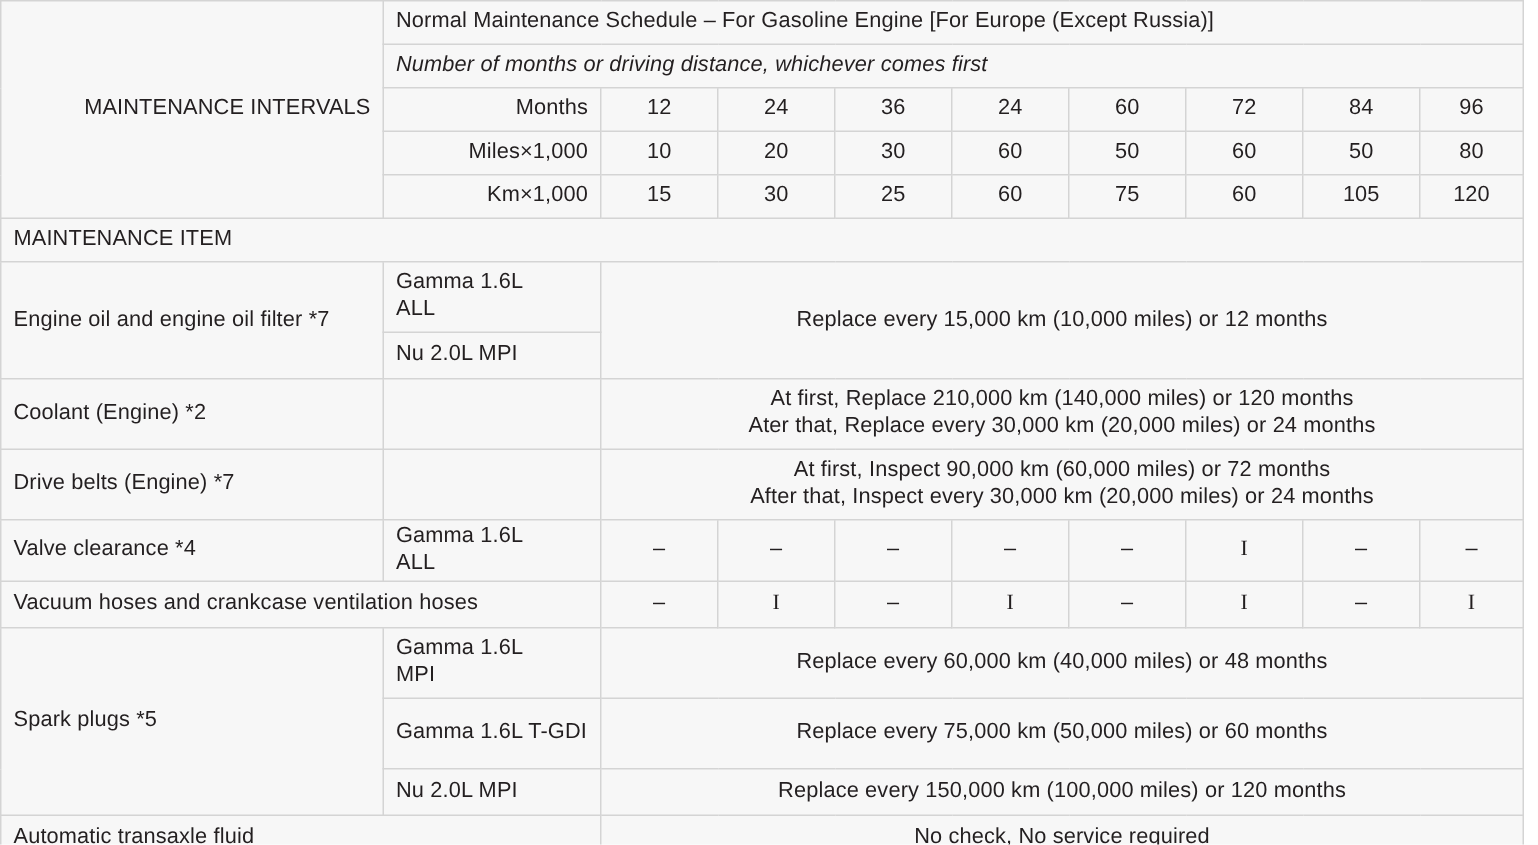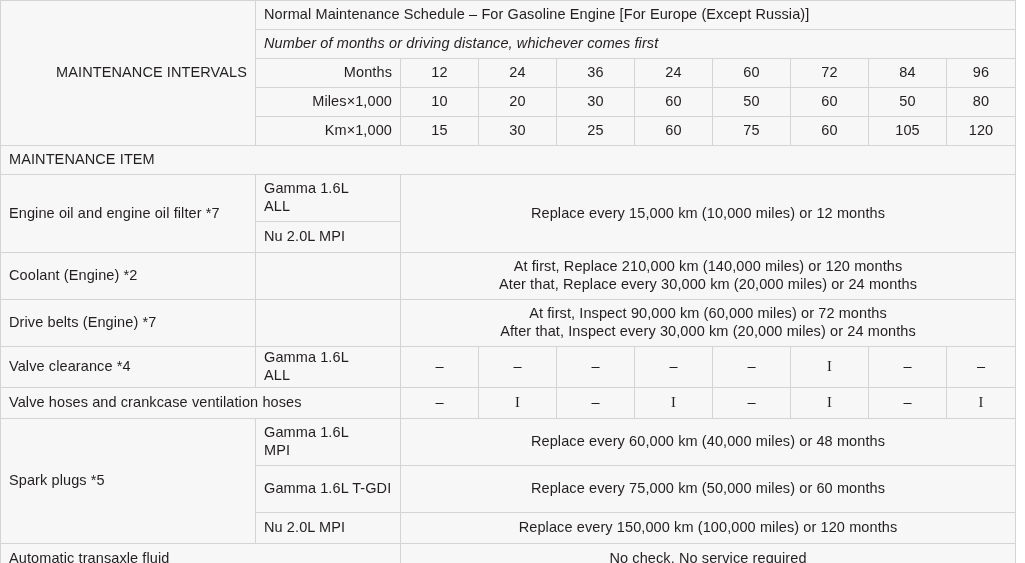--- a/index.html
+++ b/index.html
@@ -209,21 +209,21 @@
       <td class="mark">–</td>
       <td class="mark">–</td>
       <td class="mark">–</td>
       <td class="mark">–</td>
       <td class="mark marker-I">I</td>
       <td class="mark">–</td>
       <td class="mark">–</td>
     </tr>
 
     <tr>
-      <td class="item" colspan="2" style="height:30px">Valve hoses and crankcase ventilation hoses</td>
+      <td class="item" colspan="2" style="height:30px">Vacuum hoses and crankcase ventilation hoses</td>
       <td class="mark">–</td>
       <td class="mark marker-I">I</td>
       <td class="mark">–</td>
       <td class="mark marker-I">I</td>
       <td class="mark">–</td>
       <td class="mark marker-I">I</td>
       <td class="mark">–</td>
       <td class="mark marker-I">I</td>
     </tr>
 

